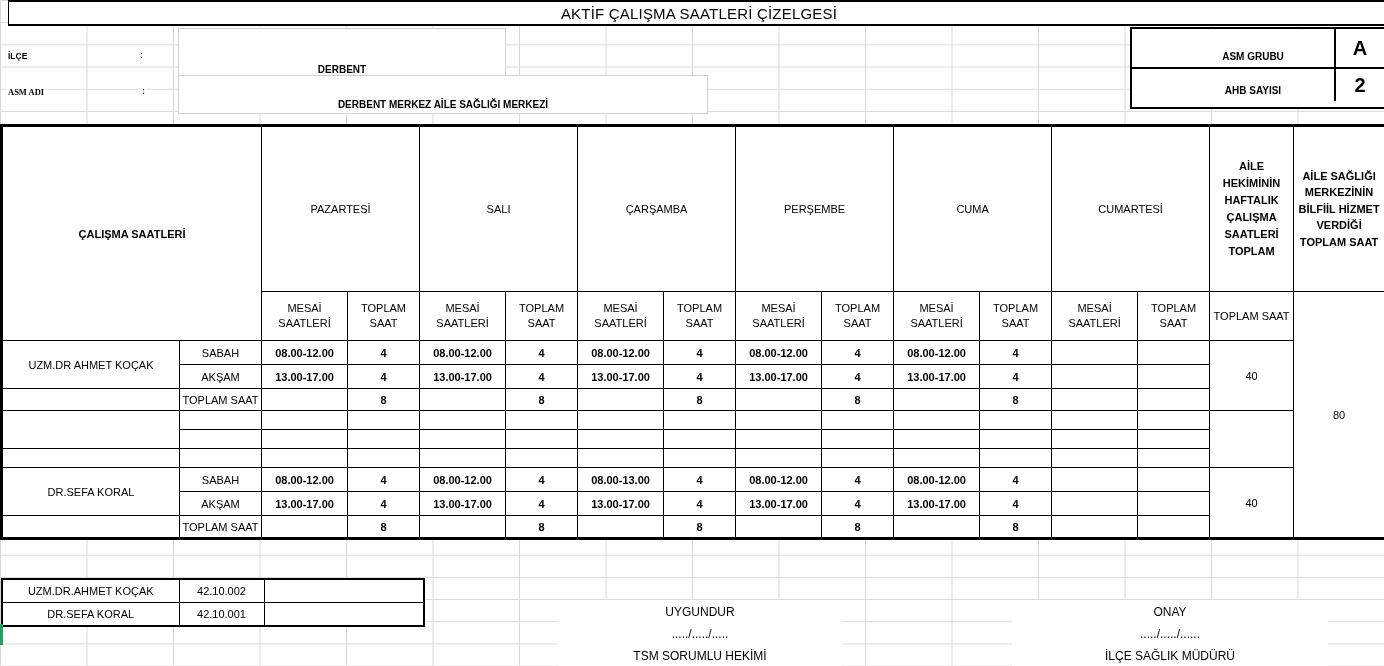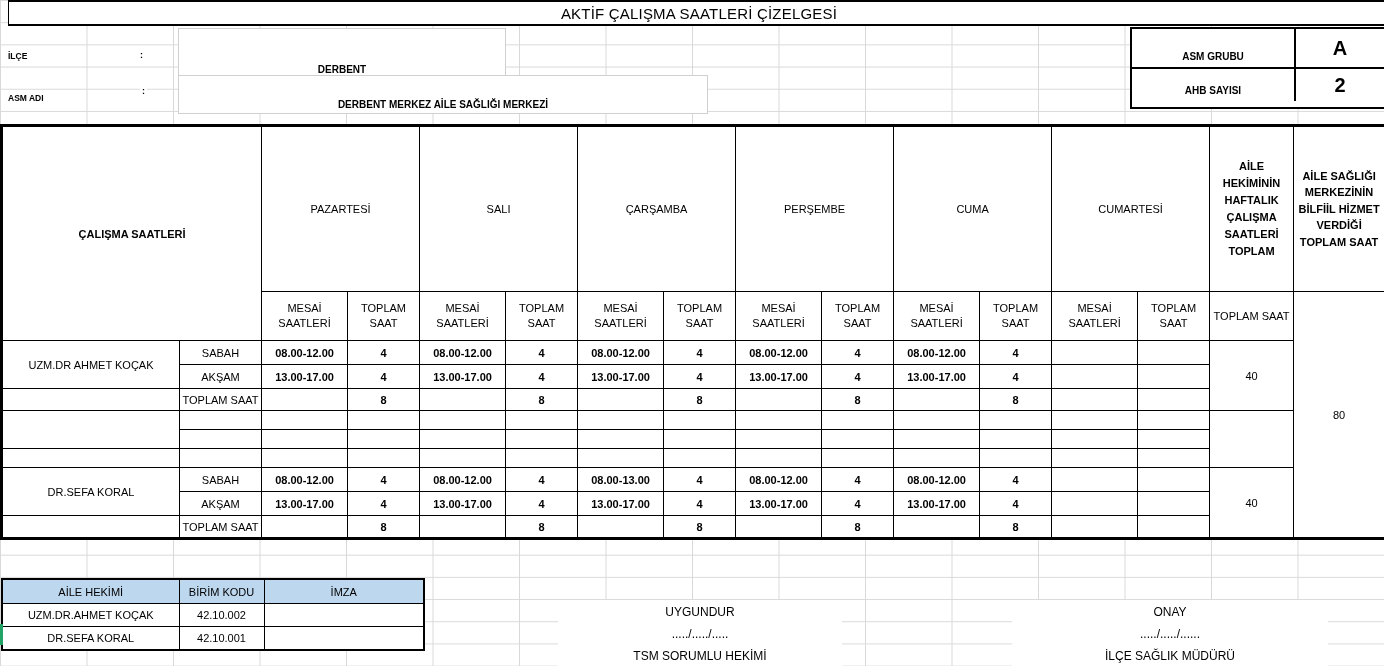--- a/index.html
+++ b/index.html
@@ -32,21 +32,21 @@
   #ilce-value { left:178px; top:28px; width:326px; height:46px; padding-bottom:7px; }
   #asm-value  { left:178px; top:75px; width:528px; height:34px; padding-bottom:3px; }
 
   
   #asm-box { left:1130px; top:27px; width:252px; height:78px; background:#fff; border:2px solid #000; }
   .asm-row { display:flex; height:32px; }
   .asm-row.first { border-bottom:2px solid #000; height:38px; }
   .asm-label-cell {
     width:162px; border-right:2px solid #000;
     display:flex; align-items:flex-end; justify-content:center;
-    padding-bottom:5px; font-weight:bold; font-size:10px;
+    padding-bottom:5px; font-weight:bold; font-size:10px;padding-left:40px;
   }
   .asm-value-cell { flex:1; display:flex; align-items:center; justify-content:center; font-weight:bold; font-size:20px; }
 
   
   #main-table {
     position:absolute; left:0; top:124px; width:1384px;
     border-collapse:collapse; table-layout:fixed; background:#fff;
     border:3px solid #000;
   }
   #main-table td {
@@ -100,21 +100,21 @@
 <body>
 
 <div id="sheet">
 
   <div id="title-bar" class="abs">AKTİF ÇALIŞMA SAATLERİ ÇİZELGESİ</div>
 
   <span class="abs info-label" style="left:6px; top:50px;">İLÇE</span>
   <span class="abs info-colon" style="left:138px; top:49px;">:</span>
   <div id="ilce-value" class="abs info-value">DERBENT</div>
 
-  <span class="abs info-label" style="left:6px; top:92px;">ASM ADI</span>
+  <span class="abs info-label" style="left:6px; top:86px;font-family:Liberation Serif, serif;">ASM ADI</span>
   <span class="abs info-colon" style="left:140px; top:85px;">:</span>
   <div id="asm-value" class="abs info-value">DERBENT MERKEZ AİLE SAĞLIĞI MERKEZİ</div>
 
   <div id="asm-box" class="abs">
     <div class="asm-row first">
       <div class="asm-label-cell">ASM GRUBU</div>
       <div class="asm-value-cell">A</div>
     </div>
     <div class="asm-row">
       <div class="asm-label-cell">AHB SAYISI</div>
@@ -319,25 +319,20 @@
   </tbody>
     </table>
 
   <table id="sig-table">
     <colgroup>
         <col style="width:177px">
         <col style="width:85px">
         <col style="width:160px">
       </colgroup>
     <tbody>
-        <tr class="sig-head">
-      <td>AİLE HEKİMİ</td>
-      <td>BİRİM KODU</td>
-      <td>İMZA</td>
-    </tr>
     <tr class="sig-row">
       <td>UZM.DR.AHMET KOÇAK</td>
       <td>42.10.002</td>
       <td></td>
     </tr>
     <tr class="sig-row">
       <td>DR.SEFA KORAL</td>
       <td>42.10.001</td>
       <td></td>
     </tr>

